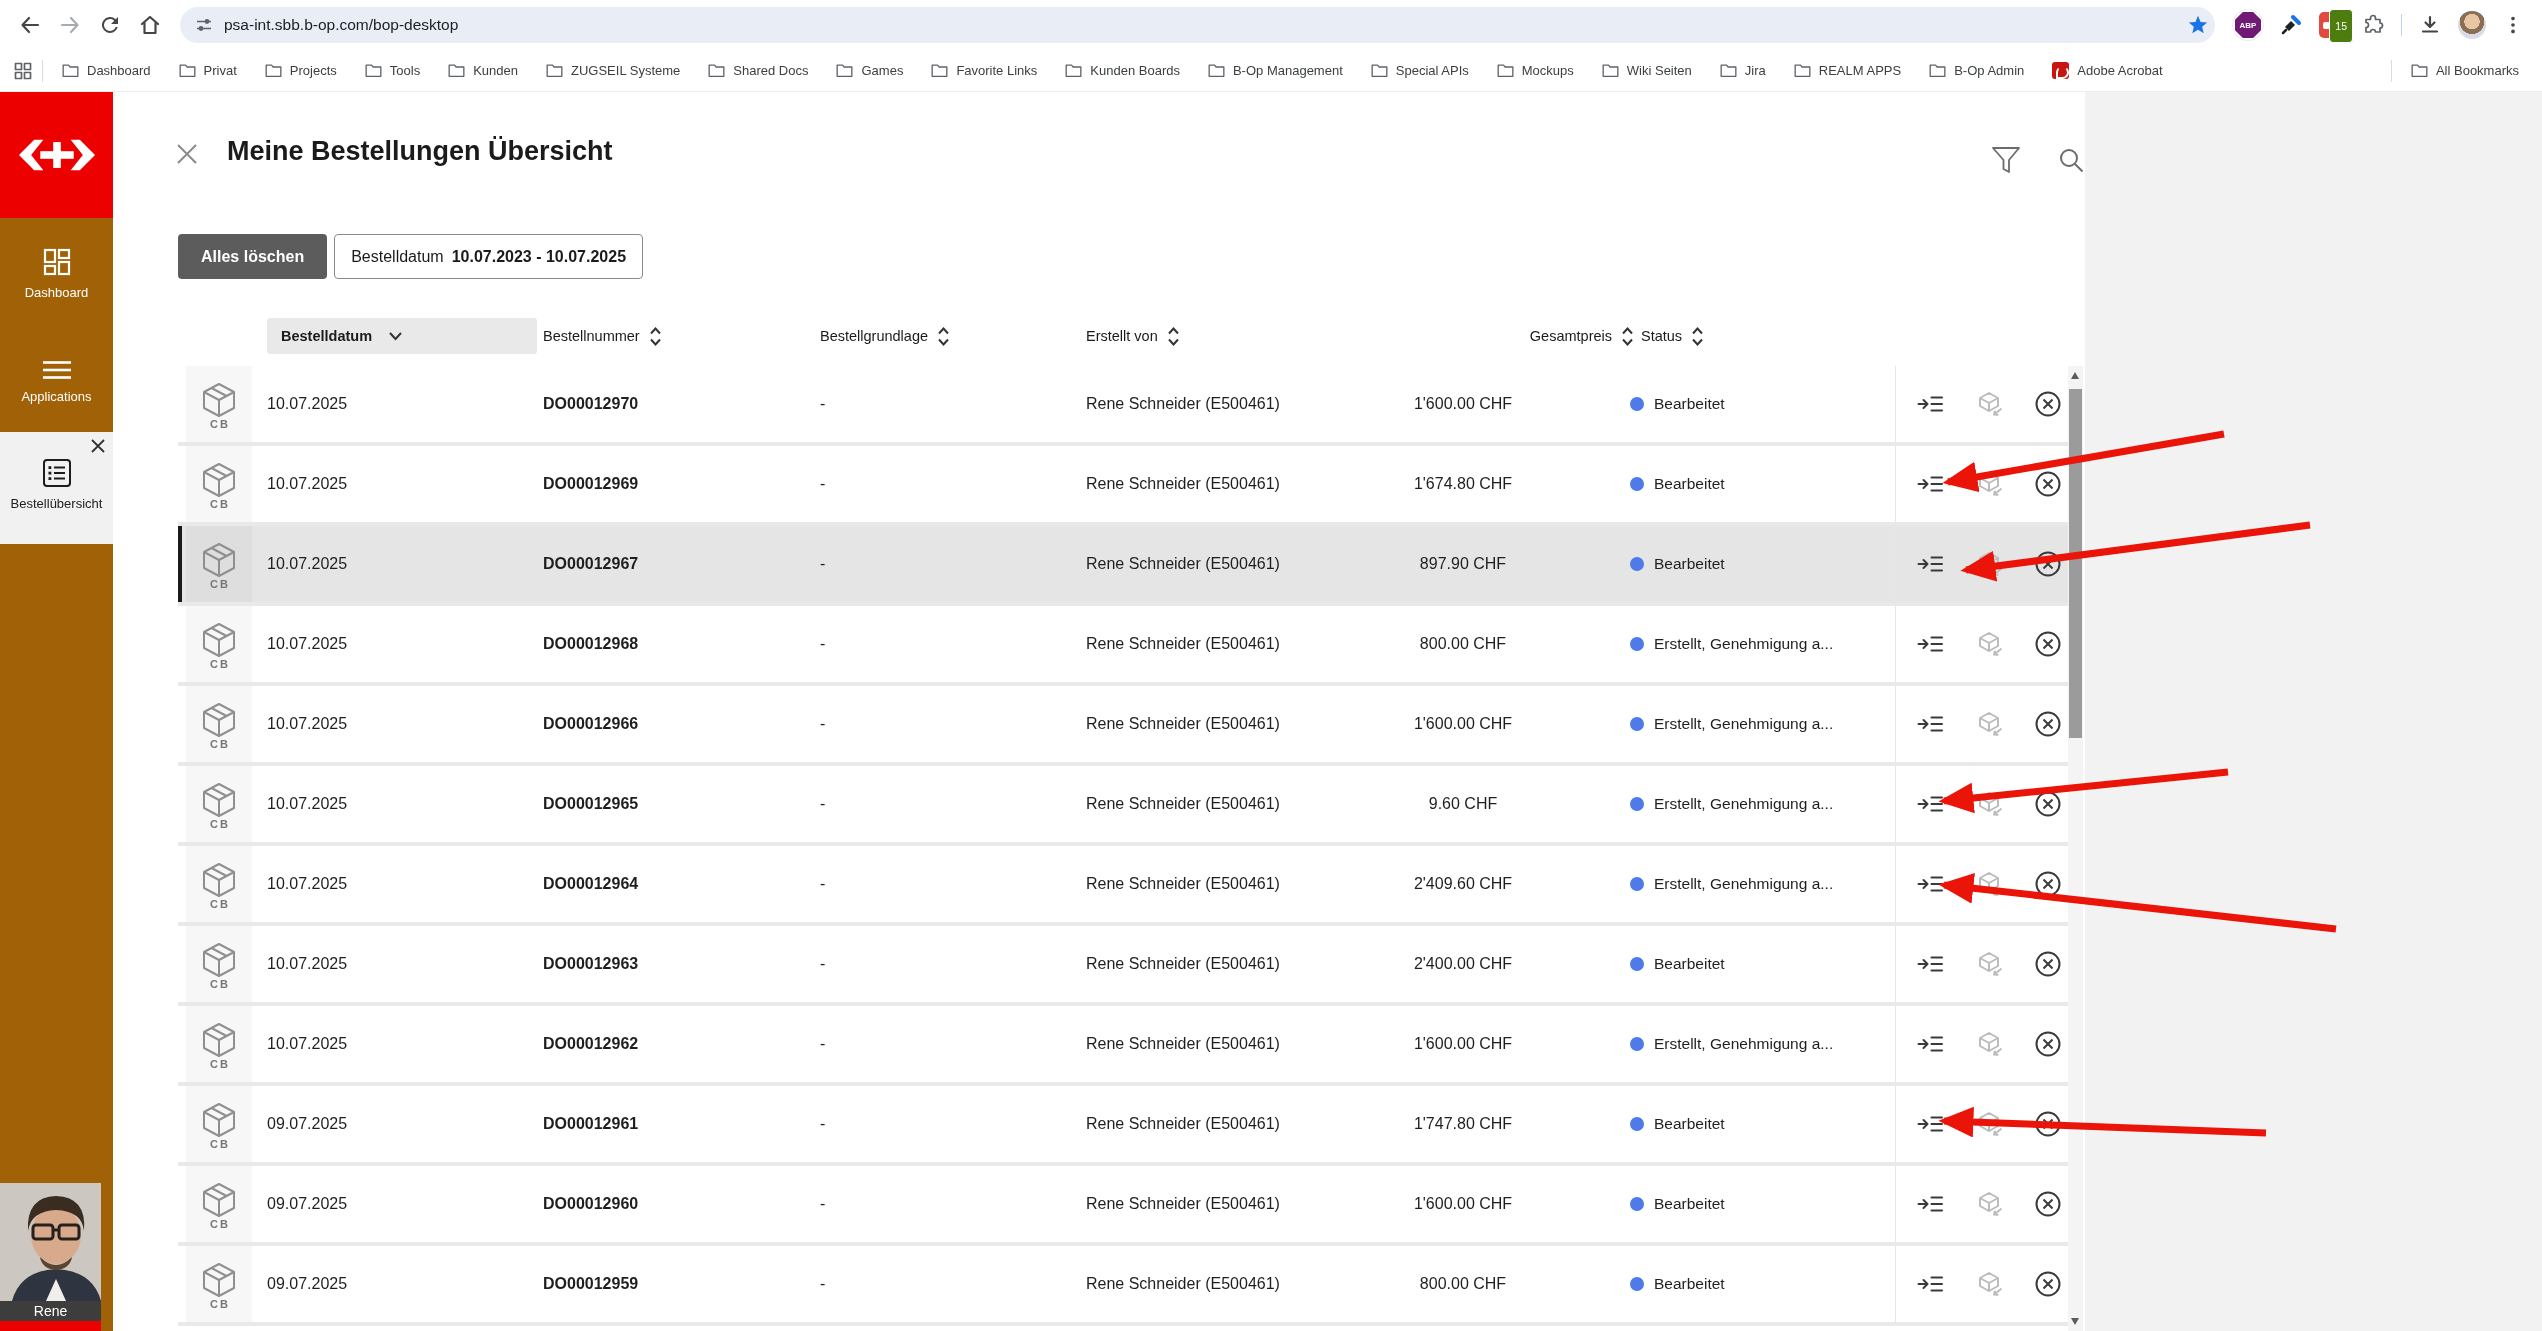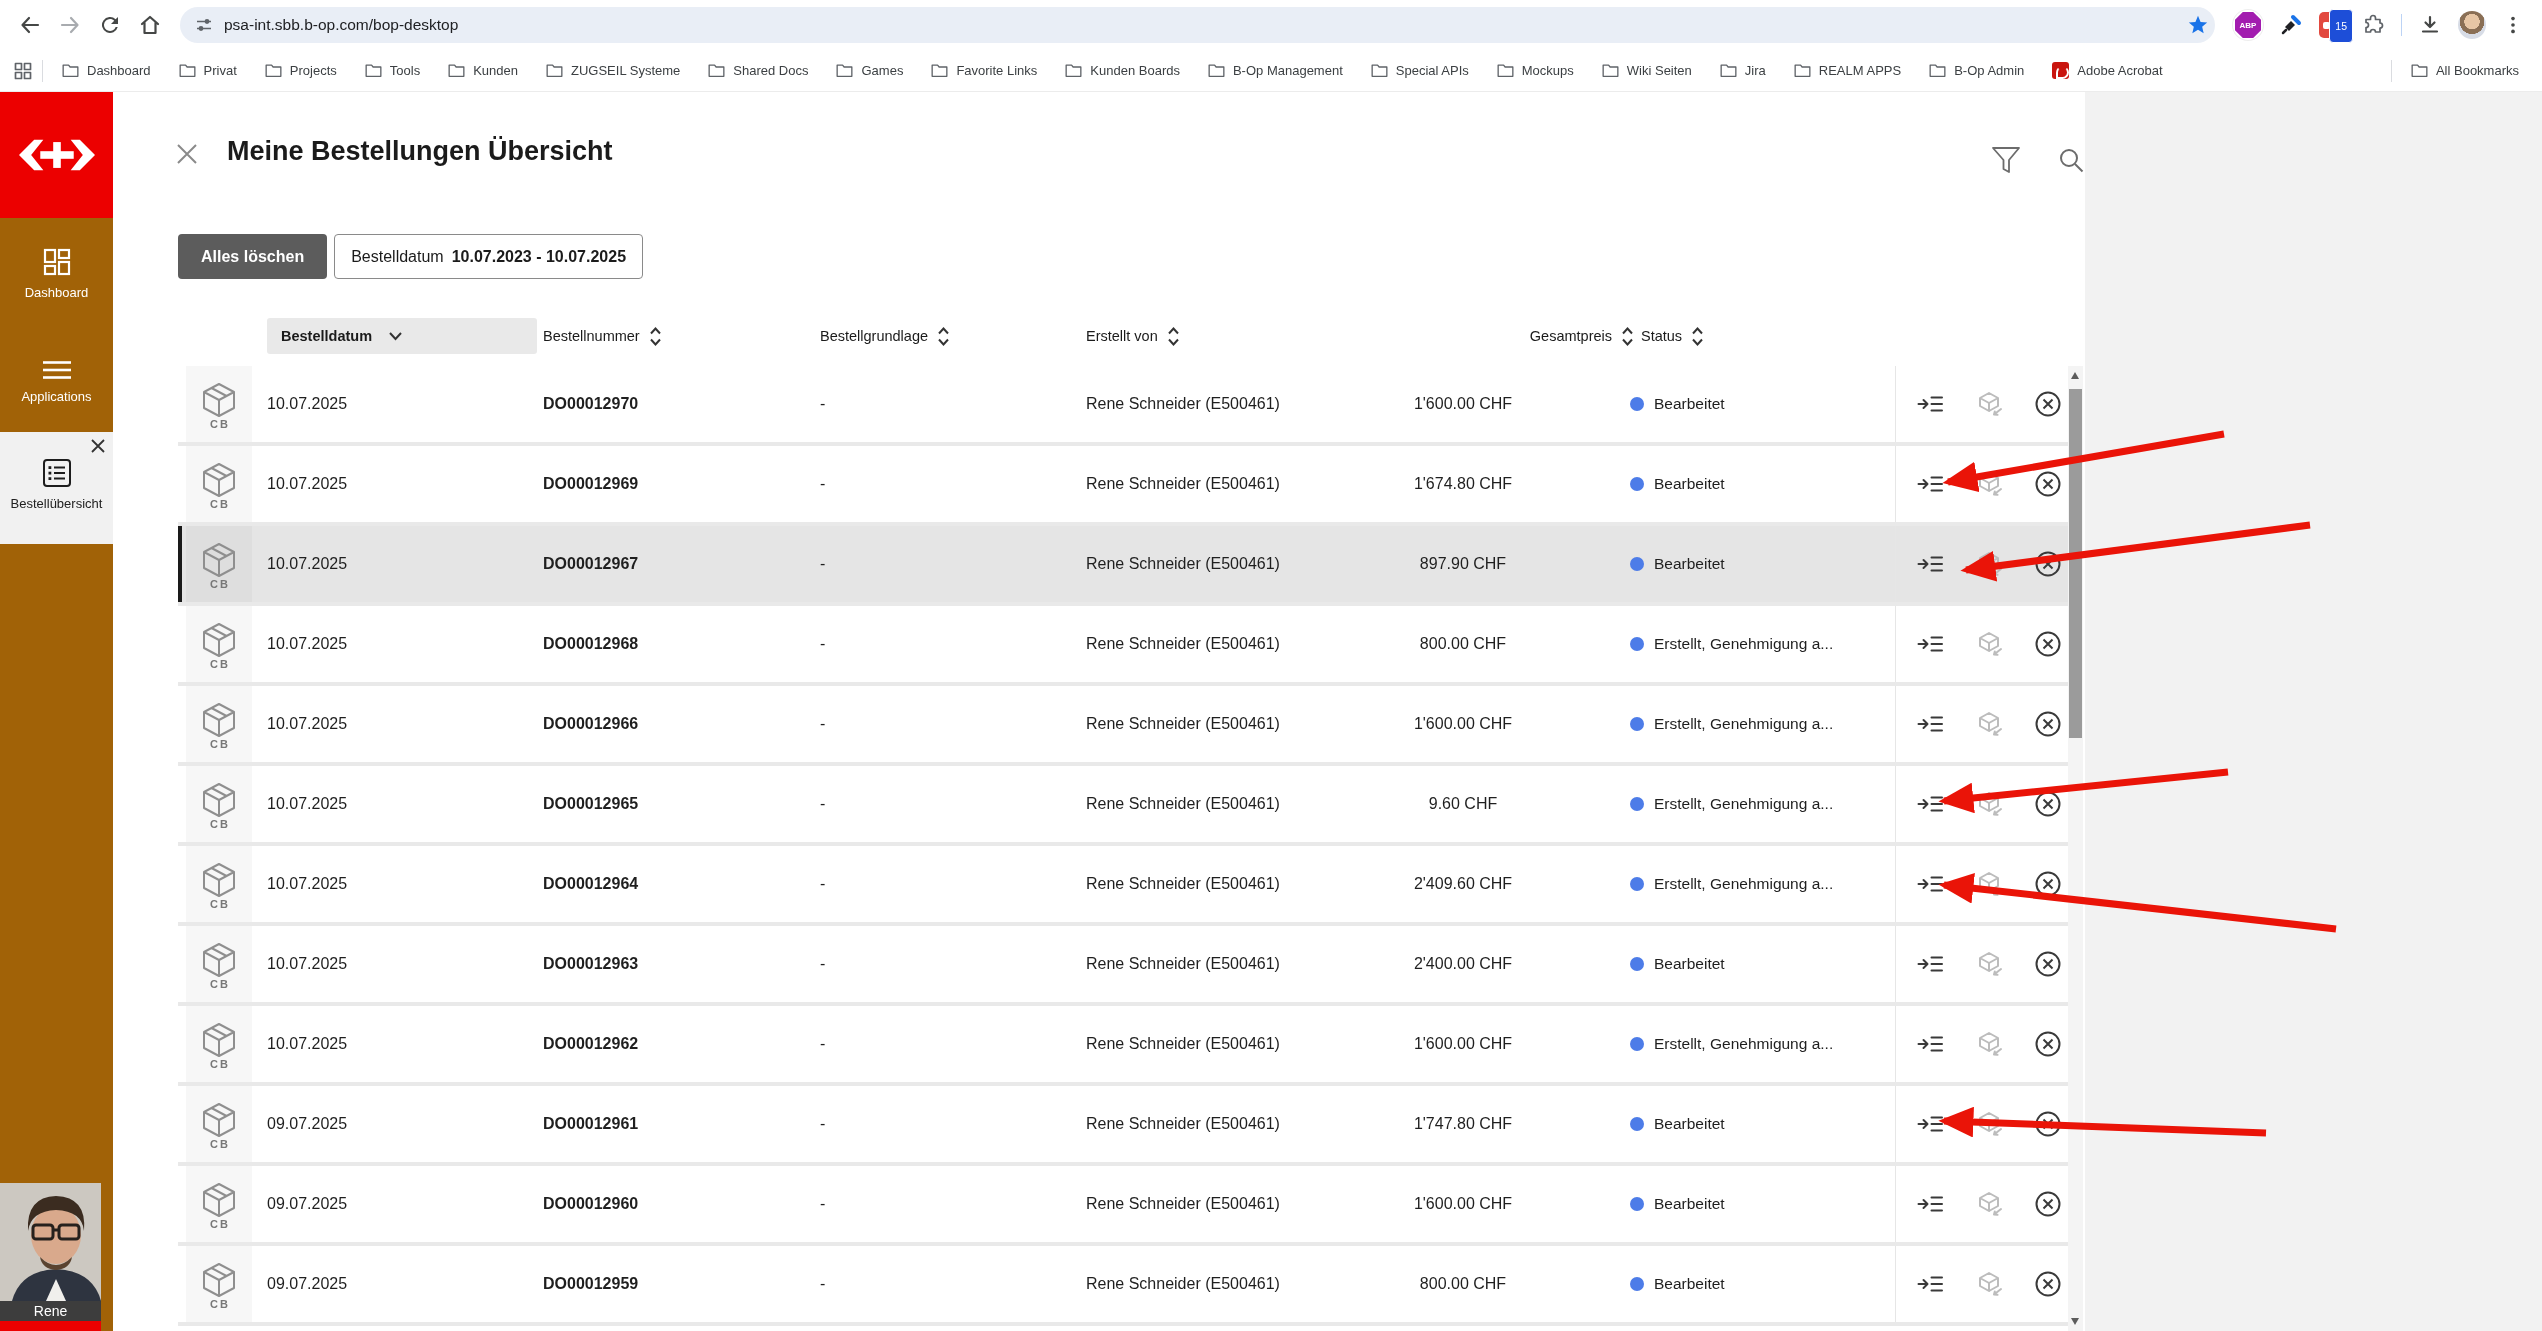--- a/index.html
+++ b/index.html
@@ -10,26 +10,26 @@
   .browser-toolbar{position:absolute;top:0;left:0;right:0;height:50px;background:#fff;
     display:flex;align-items:center;padding:0 10px;box-sizing:border-box;}
   .nav-btn{width:40px;height:40px;border:none;background:none;display:flex;align-items:center;
     justify-content:center;border-radius:50%;flex:none;padding:0;}
   .omnibox{flex:1;height:36px;background:#e9eef6;border-radius:18px;display:flex;align-items:center;
     padding:0 6px 0 14px;margin:0 10px;gap:10px;min-width:0;}
   .omnibox .url{font-size:15.5px;color:#202124;flex:1;white-space:nowrap;overflow:hidden;}
   .ext-area{display:flex;align-items:center;gap:16px;padding:0 8px;flex:none;}
   .abp-wrap{width:30px;height:30px;background:#fff;border-radius:50%;box-shadow:0 0 0 1px #eee;
     display:flex;align-items:center;justify-content:center;}
-  .abp{width:26px;height:26px;background:#a21caf;color:#fff;font-size:8px;font-weight:bold;
+  .abp{width:26px;height:26px;background:#701a75;color:#fff;font-size:8px;font-weight:bold;
     display:flex;align-items:center;justify-content:center;
     clip-path:polygon(30% 0,70% 0,100% 30%,100% 70%,70% 100%,30% 100%,0 70%,0 30%);}
   .ext-red{position:relative;width:26px;height:26px;background:#e2493f;border-radius:5px;}
   .ext-red .dot{position:absolute;left:4px;top:10px;width:7px;height:7px;background:#fff;border-radius:2px;}
-  .ext-badge{position:absolute;right:-8px;bottom:-5px;background:#1d4ed8;color:#fff;font-size:10.5px;
+  .ext-badge{position:absolute;right:-8px;bottom:-5px;background:#4d7c0f;color:#fff;font-size:10.5px;
     padding:10px 5px;border-radius:4px;border:1.5px solid #fff;}
   .tb-divider{width:1px;height:22px;background:#bcd3f5;}
   .avatar{width:28px;height:28px;border-radius:50%;
     background:radial-gradient(circle at 50% 38%,#e7c6a5 0 34%,#8a6f55 35% 55%,#d7dce6 56%);}
   
   .bookmarks-bar{position:absolute;top:50px;left:0;right:0;height:42px;background:#fff;
     display:flex;align-items:center;padding:0 14px;box-sizing:border-box;border-bottom:1px solid #ececec;}
   .bm-divider{width:1px;height:22px;background:#dadce0;margin:0 10px;flex:none;}
   .bm-list{display:flex;align-items:center;gap:10px;flex:1;overflow:hidden;}
   .bm-item{display:flex;align-items:center;gap:8px;padding:4px 9px;font-size:13px;color:#3c4043;

